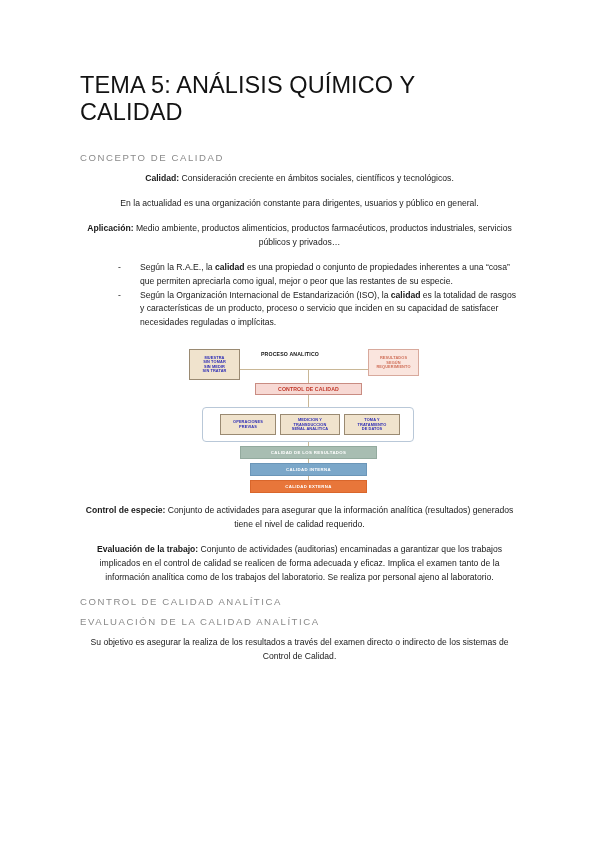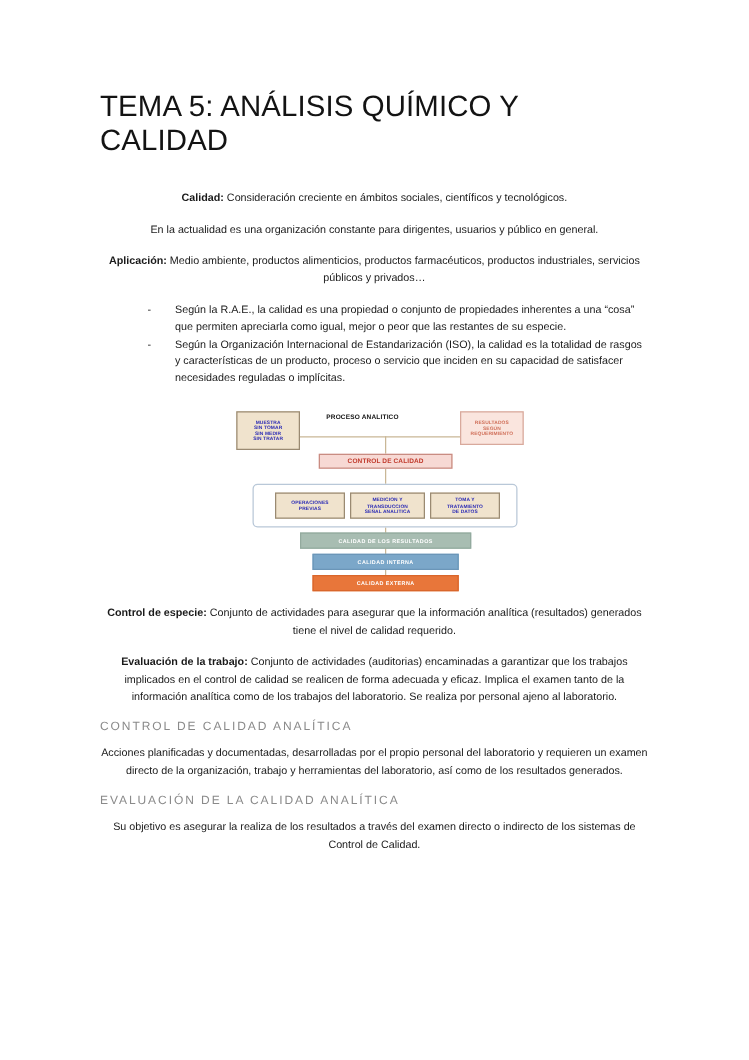--- a/index.html
+++ b/index.html
@@ -67,21 +67,21 @@
     padding-left: 22px;
     margin: 0;
     color: #1a1a1a;
   }
   ul.dash-list li::before {
     content: "-";
     position: absolute;
     left: 0;
     top: 0;
   }
-  ul.dash-list li b { font-weight: 400; }
+  ul.dash-list li b { font-weight: 700; }
 
   
   .diagram-wrap {
     position: relative;
     width: 240px;
     height: 150px;
     margin: 6px 0 12px 104px;
   }
   .dg-box {
     position: absolute;
@@ -156,20 +156,21 @@
   .bar-blue   { background: #7ba7c9; border: 1px solid #6b96b8; }
   .bar-orange { background: #e8763a; border: 1px solid #d9662b; }
 </style>
 </head>
 <body>
 
 <div class="page">
 
   <h1 class="doc-title">TEMA 5: ANÁLISIS QUÍMICO Y CALIDAD</h1>
 
+  <div class="section-heading">CONCEPTO DE CALIDAD</div>
 
   <p class="body"><b>Calidad:</b><span> Consideración creciente en ámbitos sociales, científicos y tecnológicos.</span></p>
 
   <p class="body gap-after">En la actualidad es una organización constante para dirigentes, usuarios y público en general.</p>
 
   <p class="body"><b>Aplicación:</b><span> Medio ambiente, productos alimenticios, productos farmacéuticos, productos industriales, servicios públicos y privados…</span></p>
 
   <ul class="dash-list">
     <li><span>Según la R.A.E., la </span><b>calidad</b><span> es una propiedad o conjunto de propiedades inherentes a una “cosa” que permiten apreciarla como igual, mejor o peor que las restantes de su especie.</span></li>
     <li><span>Según la Organización Internacional de Estandarización (ISO), la </span><b>calidad</b><span> es la totalidad de rasgos y características de un producto, proceso o servicio que inciden en su capacidad de satisfacer necesidades reguladas o implícitas.</span></li>
@@ -231,18 +232,17 @@
     <div class="dg-bar bar-orange" style="left:66px; top:138px; width:117px; height:13px;">
       <span>CALIDAD EXTERNA</span>
     </div>
   </div>
 
   <p class="body"><b>Control de especie:</b><span> Conjunto de actividades para asegurar que la información analítica (resultados) generados tiene el nivel de calidad requerido.</span></p>
 
   <p class="body gap-after"><b>Evaluación de la trabajo:</b><span> Conjunto de actividades (auditorias) encaminadas a garantizar que los trabajos implicados en el control de calidad se realicen de forma adecuada y eficaz. Implica el examen tanto de la información analítica como de los trabajos del laboratorio. Se realiza por personal ajeno al laboratorio.</span></p>
 
   <div class="section-heading">CONTROL DE CALIDAD ANALÍTICA</div>
-  <p class="body gap-after">Acciones planificadas y documentadas, desarrolladas por el propio personal del laboratorio y requieren un examen directo de la organización, trabajo y herramientas del laboratorio, así como de los resultados generados.</p>
 
   <div class="section-heading">EVALUACIÓN DE LA CALIDAD ANALÍTICA</div>
   <p class="body">Su objetivo es asegurar la realiza de los resultados a través del examen directo o indirecto de los sistemas de Control de Calidad.</p>
 
 </div>
 
 </body></html>

